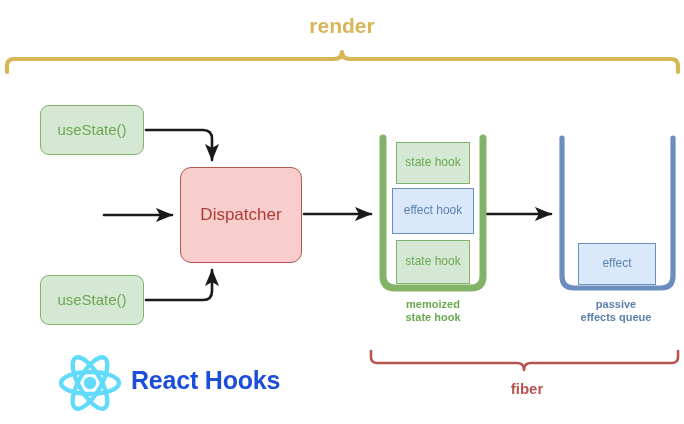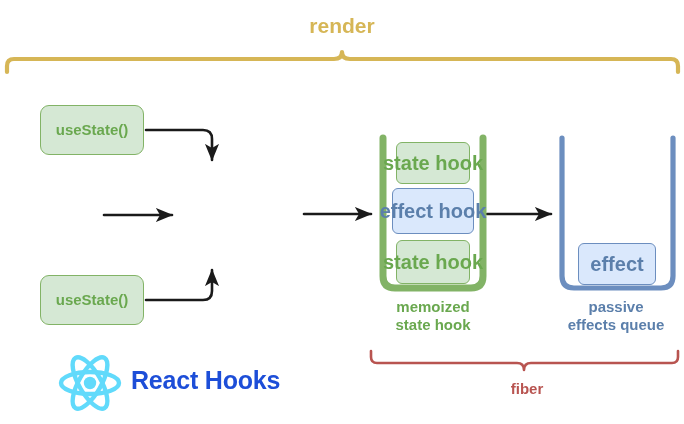--- a/index.html
+++ b/index.html
@@ -21,21 +21,21 @@
     height: 424px;
     padding-left: 41px;
   }
   .node {
     position: absolute;
     box-sizing: border-box;
     display: flex;
     align-items: center;
     justify-content: center;
     text-align: center;
-    font-weight: bold;
+    font-weight: normal;
     line-height: 1.12;
   }
 
   
   #render-label {
     left: 262px; top: 10px;
     width: 160px; height: 32px;
     color: #d6b656;
     font-size: 21px;
     font-weight: bold;
@@ -66,34 +66,34 @@
     width: 122px; height: 96px;
     background: #f8cecc;
     border: 1.8px solid #b85450;
     border-radius: 11px;
     color: #b03a3a;
     font-size: 17px;
   }
 
   
   .qitem {
-    font-size: 20px;
-    border-radius: 6px;
+    font-size: 12px;
+    border-radius: 0;
   }
   #q-state-1  { left: 396px; top: 142px; width: 74px; height: 42px; }
   #q-effect   { left: 392px; top: 188px; width: 82px; height: 46px; }
   #q-state-2  { left: 396px; top: 240px; width: 74px; height: 44px; }
   #q-passive-effect { left: 578px; top: 243px; width: 78px; height: 42px; }
 
   
   .queue-label {
     position: absolute;
     text-align: center;
     font-weight: bold;
-    font-size: 15px;
+    font-size: 11px;
     line-height: 1.22;
   }
   #label-memoized {
     left: 358px; top: 298px; width: 150px;
     color: #6aa84f;
   }
   #label-passive {
     left: 540px; top: 298px; width: 152px;
     color: #5b7fab;
   }
@@ -180,20 +180,21 @@
     </g>
   </svg>
 
   <div class="node" id="render-label">render</div>
 
   <div class="node hookbox green-fill" id="box-usestate-top">useState()</div>
 
 
   <div class="node hookbox green-fill" id="box-usestate-bot">useState()</div>
 
+  <div class="node" id="box-dispatcher">Dispatcher</div>
 
   <div class="node qitem green-fill" id="q-state-1">
     <span>state</span>&nbsp;<span>hook</span>
   </div>
 
   <div class="node qitem blue-fill" id="q-effect">
     <span>effect</span>&nbsp;<span>hook</span>
   </div>
 
   <div class="node qitem green-fill" id="q-state-2">

